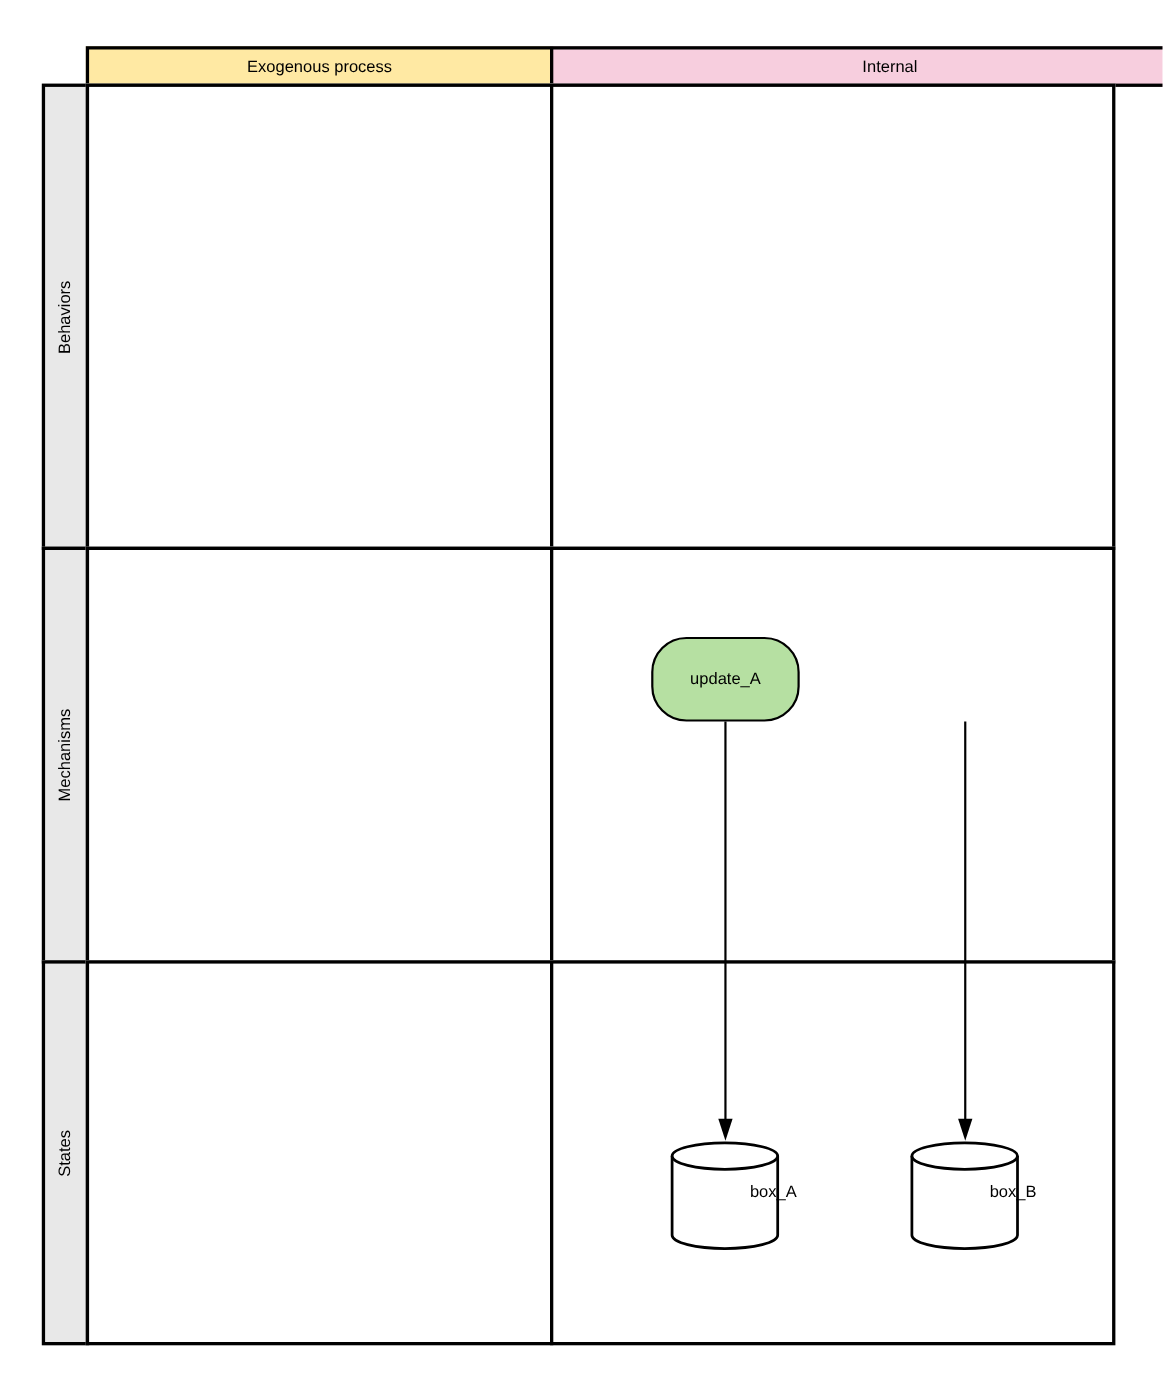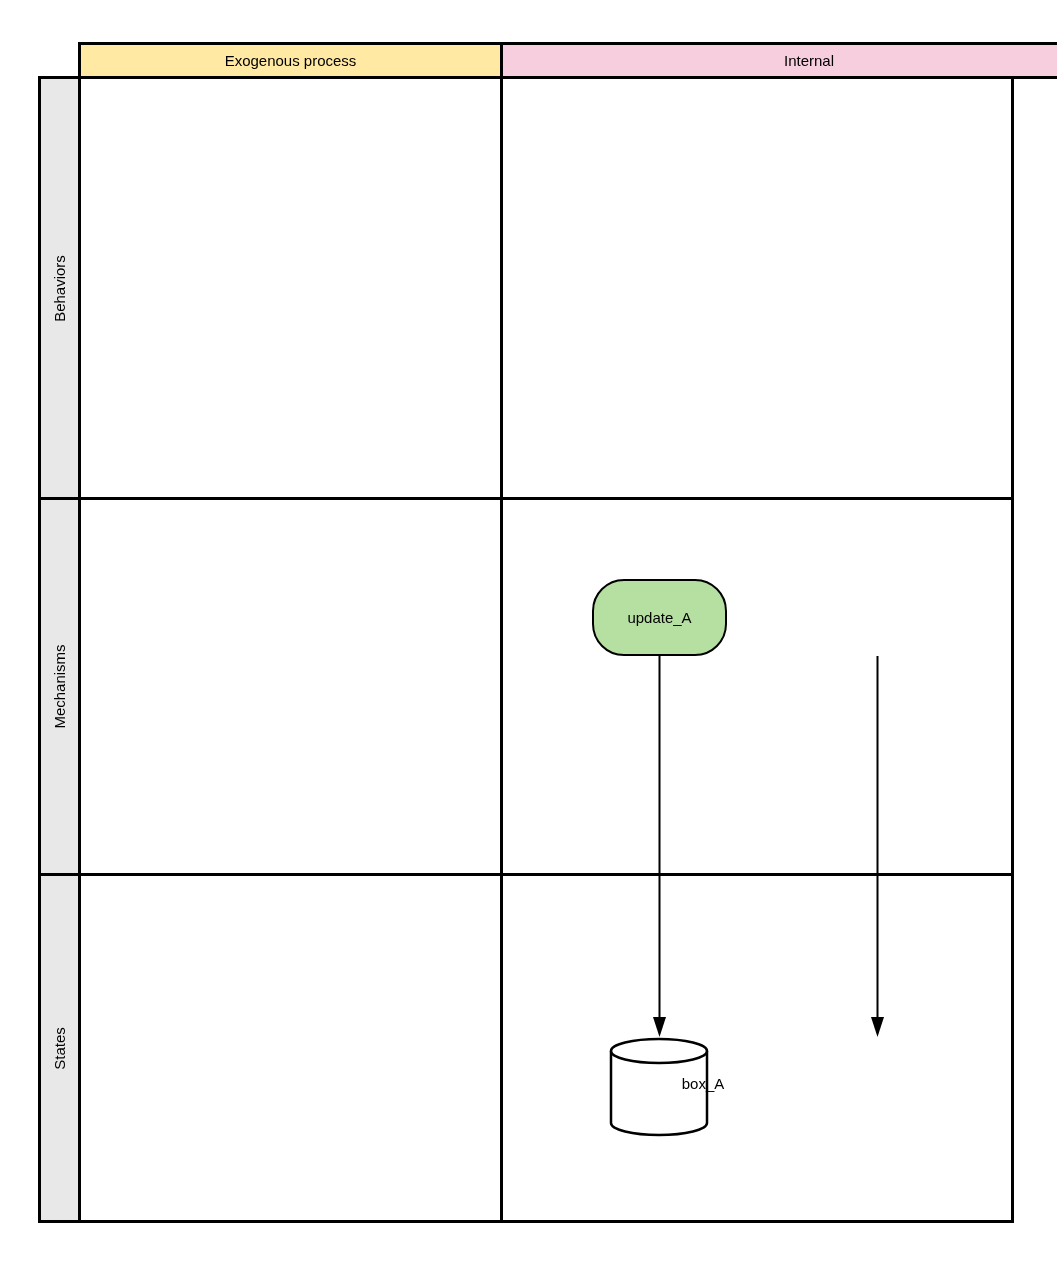--- a/index.html
+++ b/index.html
@@ -138,14 +138,21 @@
     <span>update_A</span>
   </div>
 
   <div class="cylinder" style="left:609px; top:1037px;">
     <svg width="100" height="100" viewBox="0 0 100 100">
       <path class="cyl-shape" d="M 2,14 L 2,86 A 48,12 0 0 0 98,86 L 98,14"></path>
       <ellipse class="cyl-shape" cx="50" cy="14" rx="48" ry="12"></ellipse>
     </svg>
     <div class="cylinder-label">box_A</div>
   </div>
+  <div class="cylinder" style="left:827px; top:1037px;">
+    <svg width="100" height="100" viewBox="0 0 100 100">
+      <path class="cyl-shape" d="M 2,14 L 2,86 A 48,12 0 0 0 98,86 L 98,14"></path>
+      <ellipse class="cyl-shape" cx="50" cy="14" rx="48" ry="12"></ellipse>
+    </svg>
+    <div class="cylinder-label">box_B</div>
+  </div>
 
 </div>
 
 </body></html>

